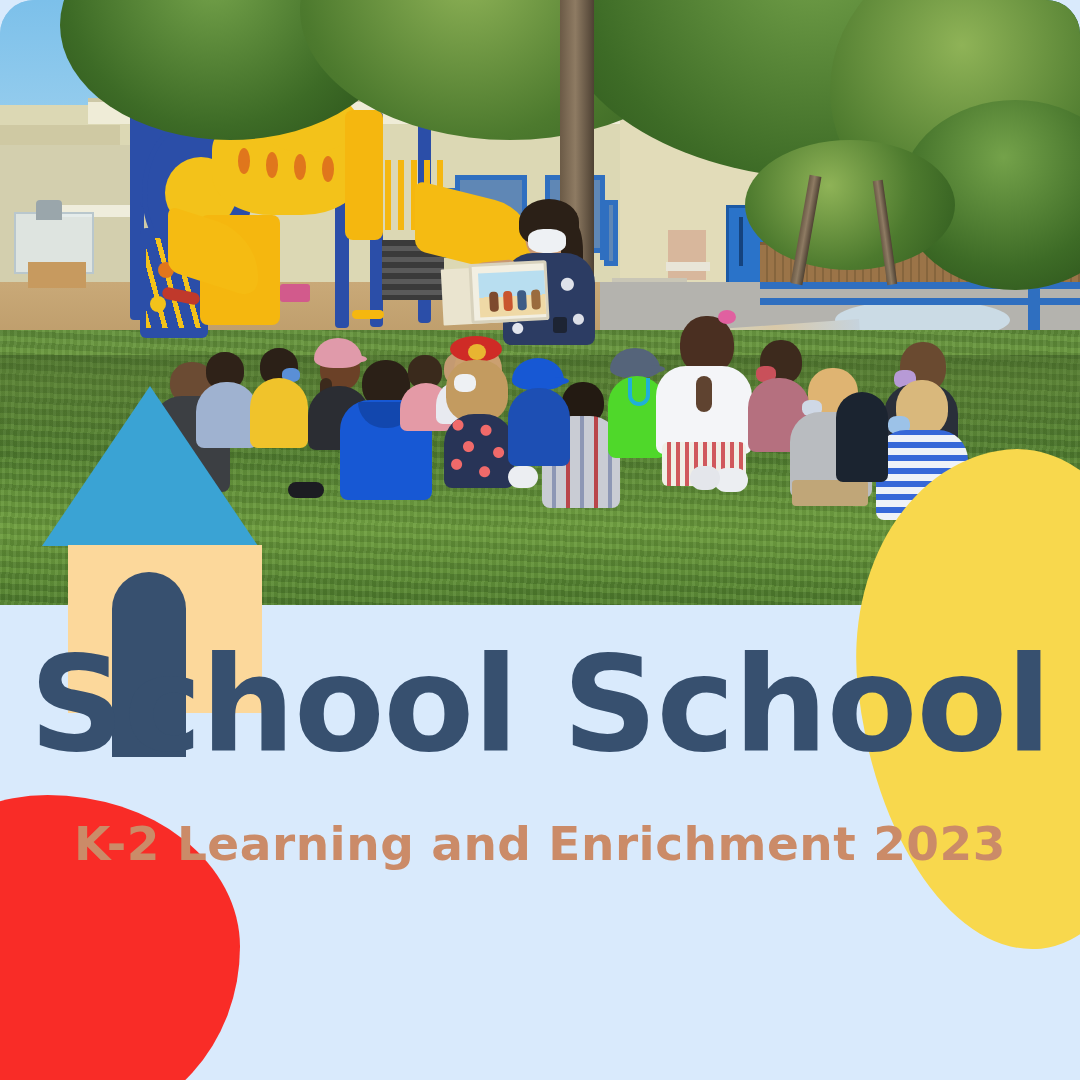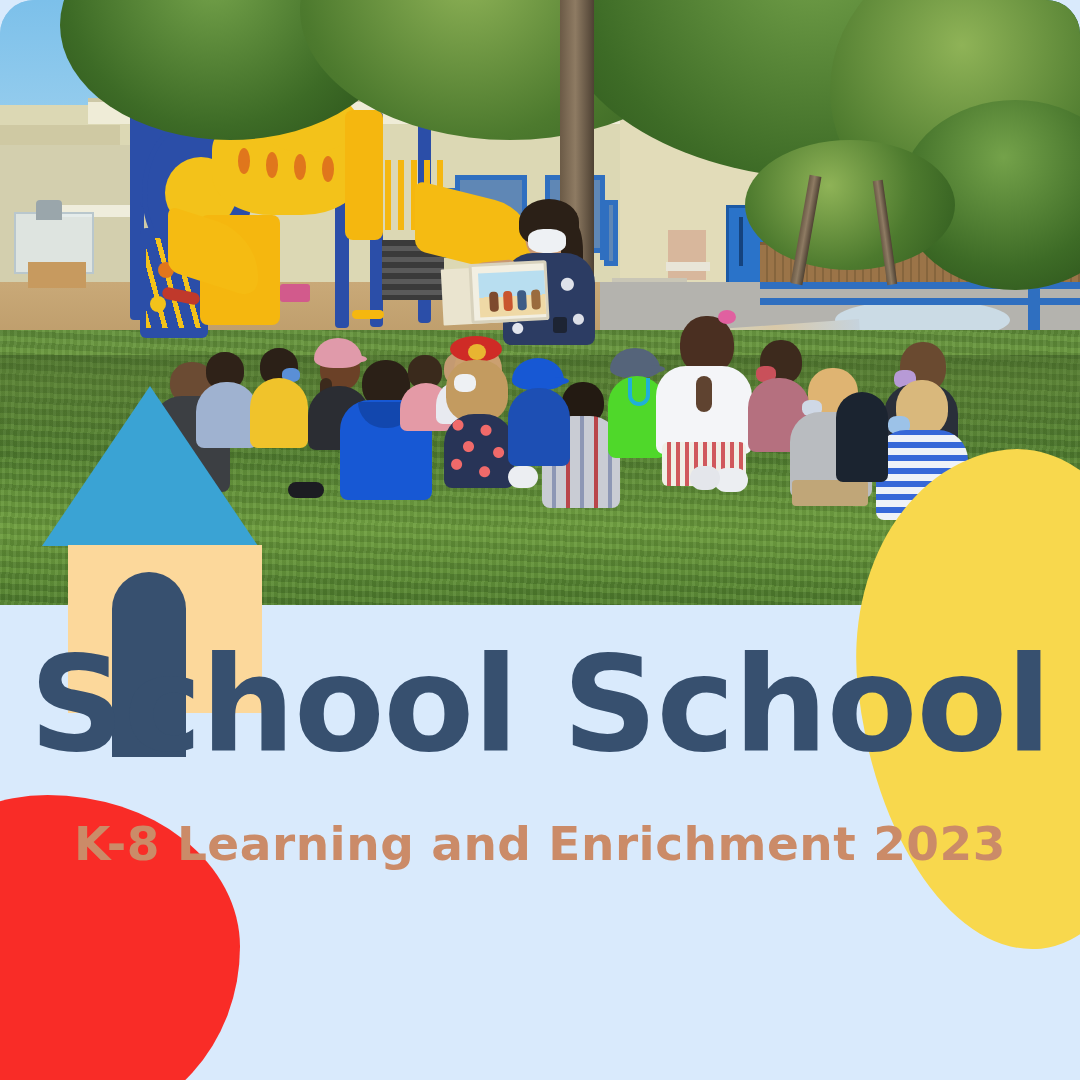--- a/index.html
+++ b/index.html
@@ -514,15 +514,15 @@
   <div class="blob-yellow"></div>
   <div class="blob-red"></div>
 
   <div>
     <div class="house-roof"></div>
     <div class="house-body"></div>
     <div class="house-door"></div>
   </div>
 
   <div class="title">School School</div>
-  <div class="subtitle">K-8 Learning and Enrichment 2023</div>
+  <div class="subtitle">K-2 Learning and Enrichment 2023</div>
 
 </div>
 
 </body></html>

